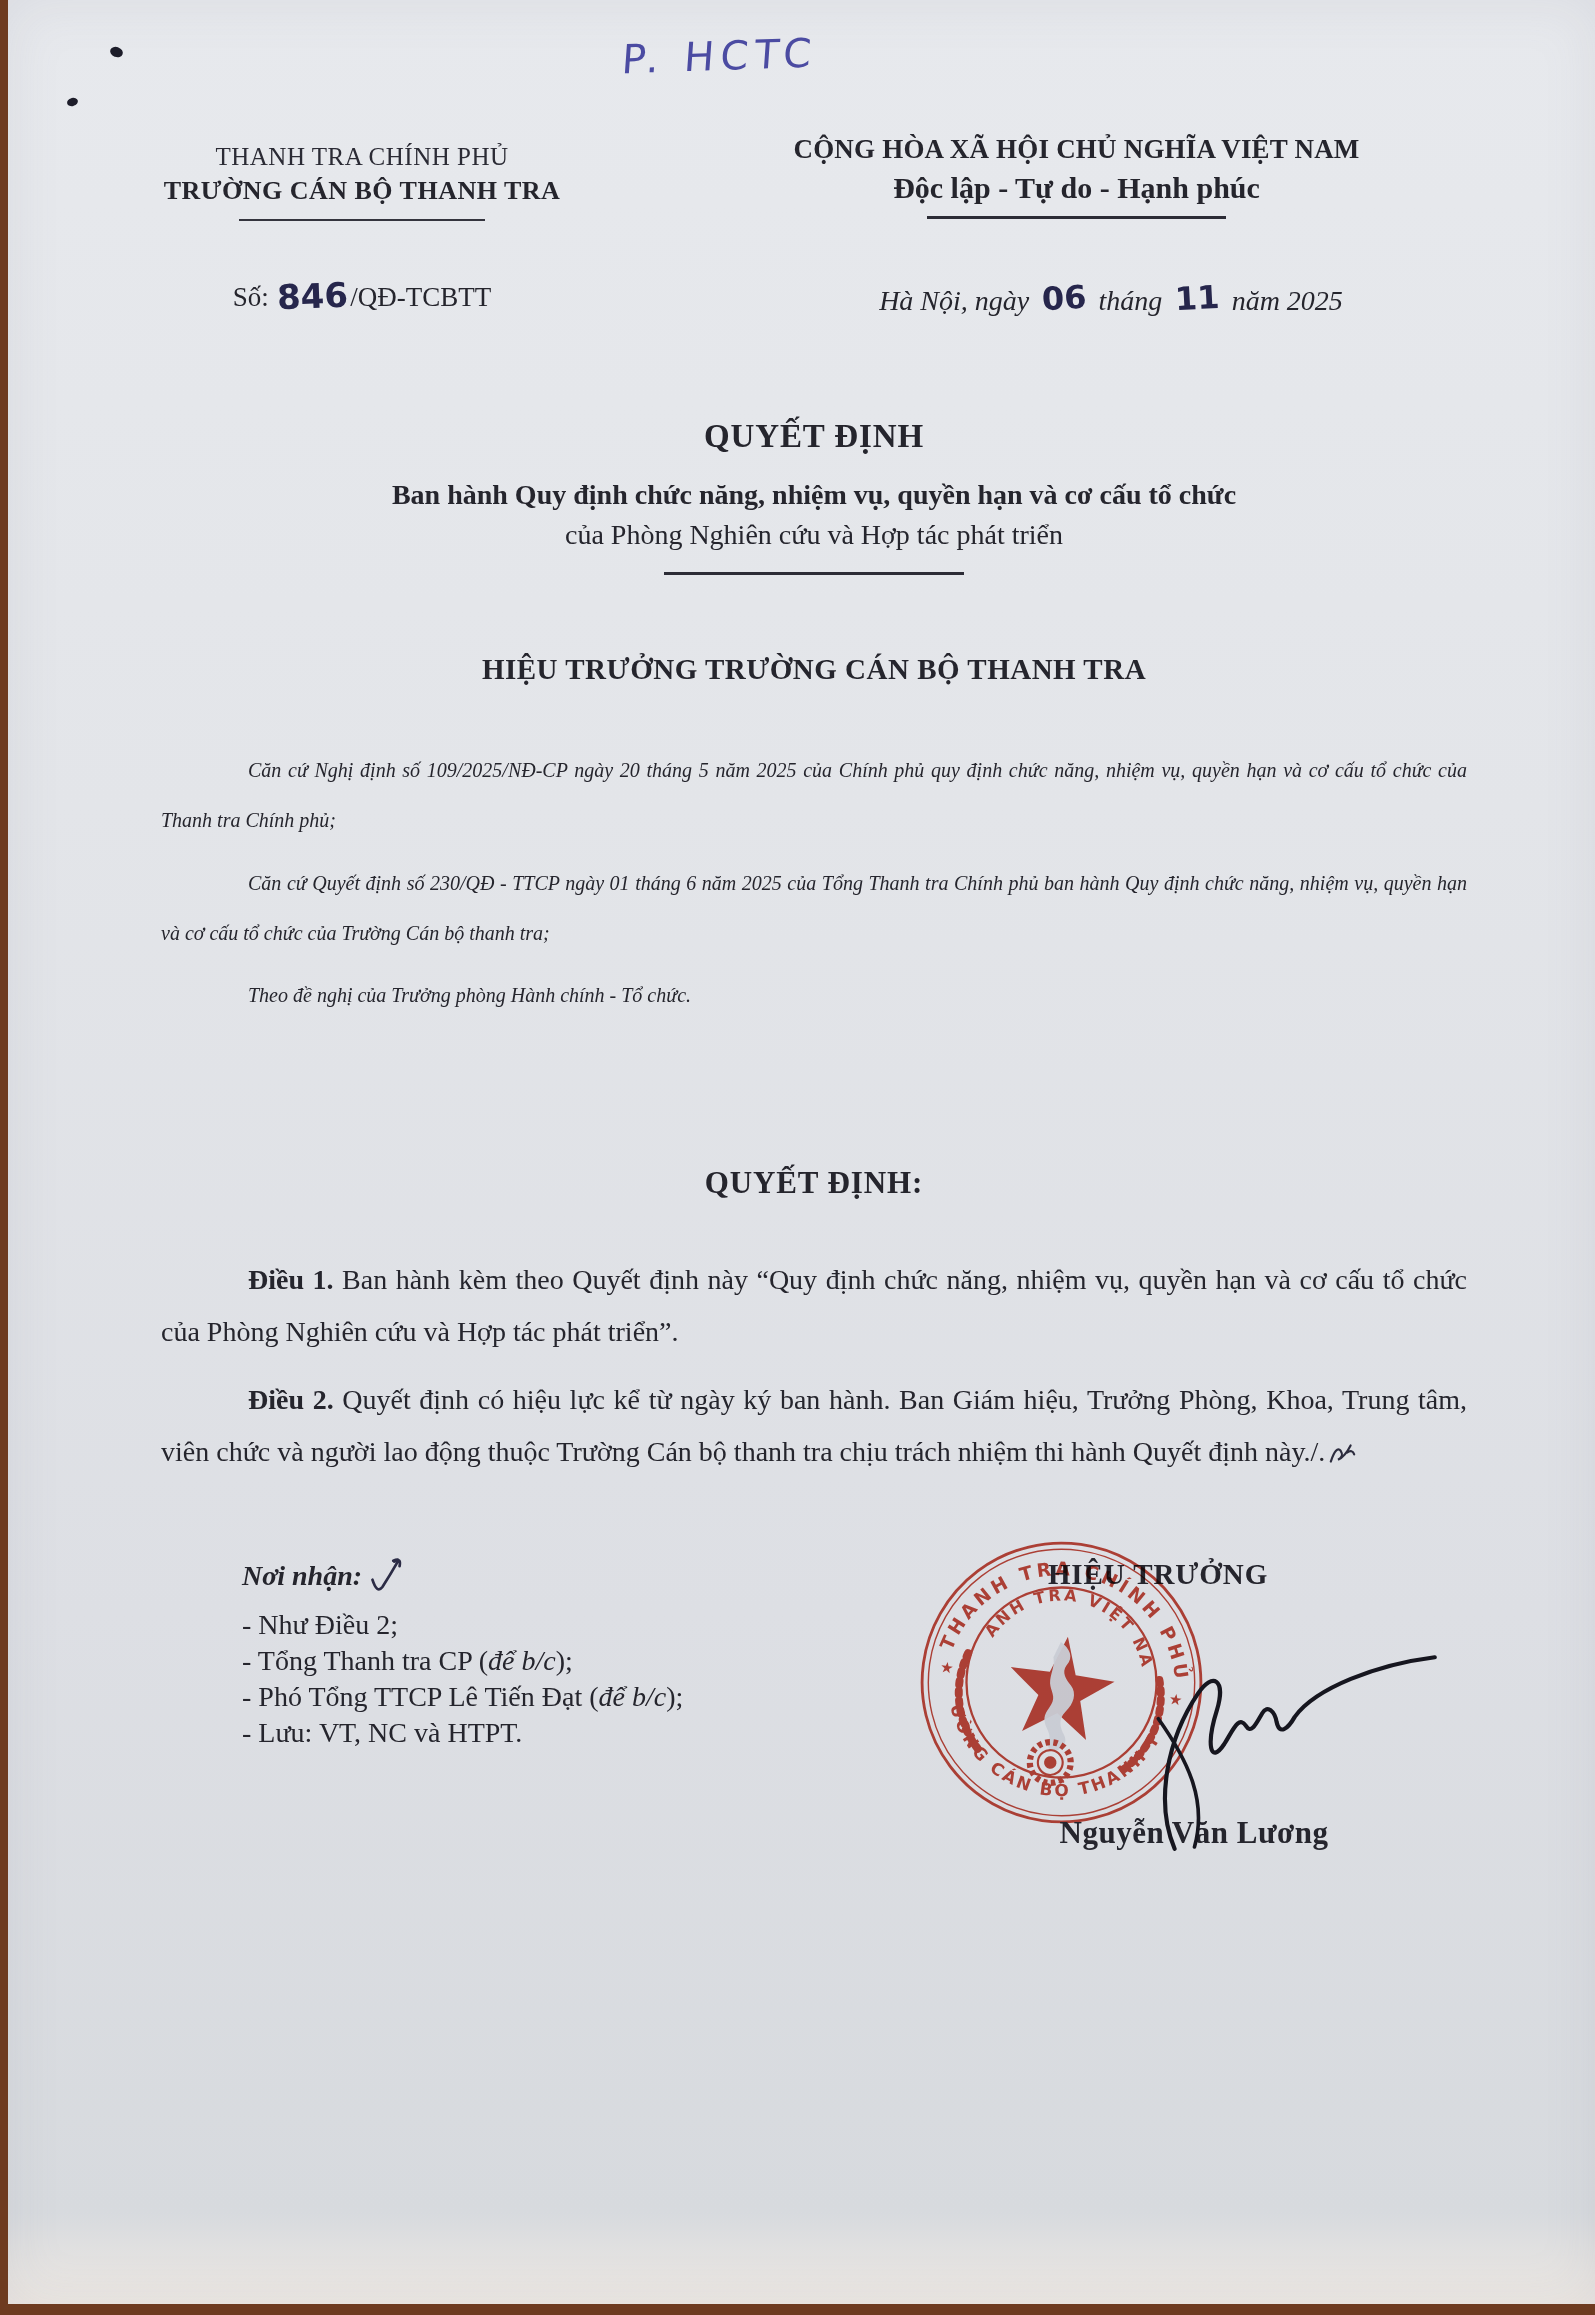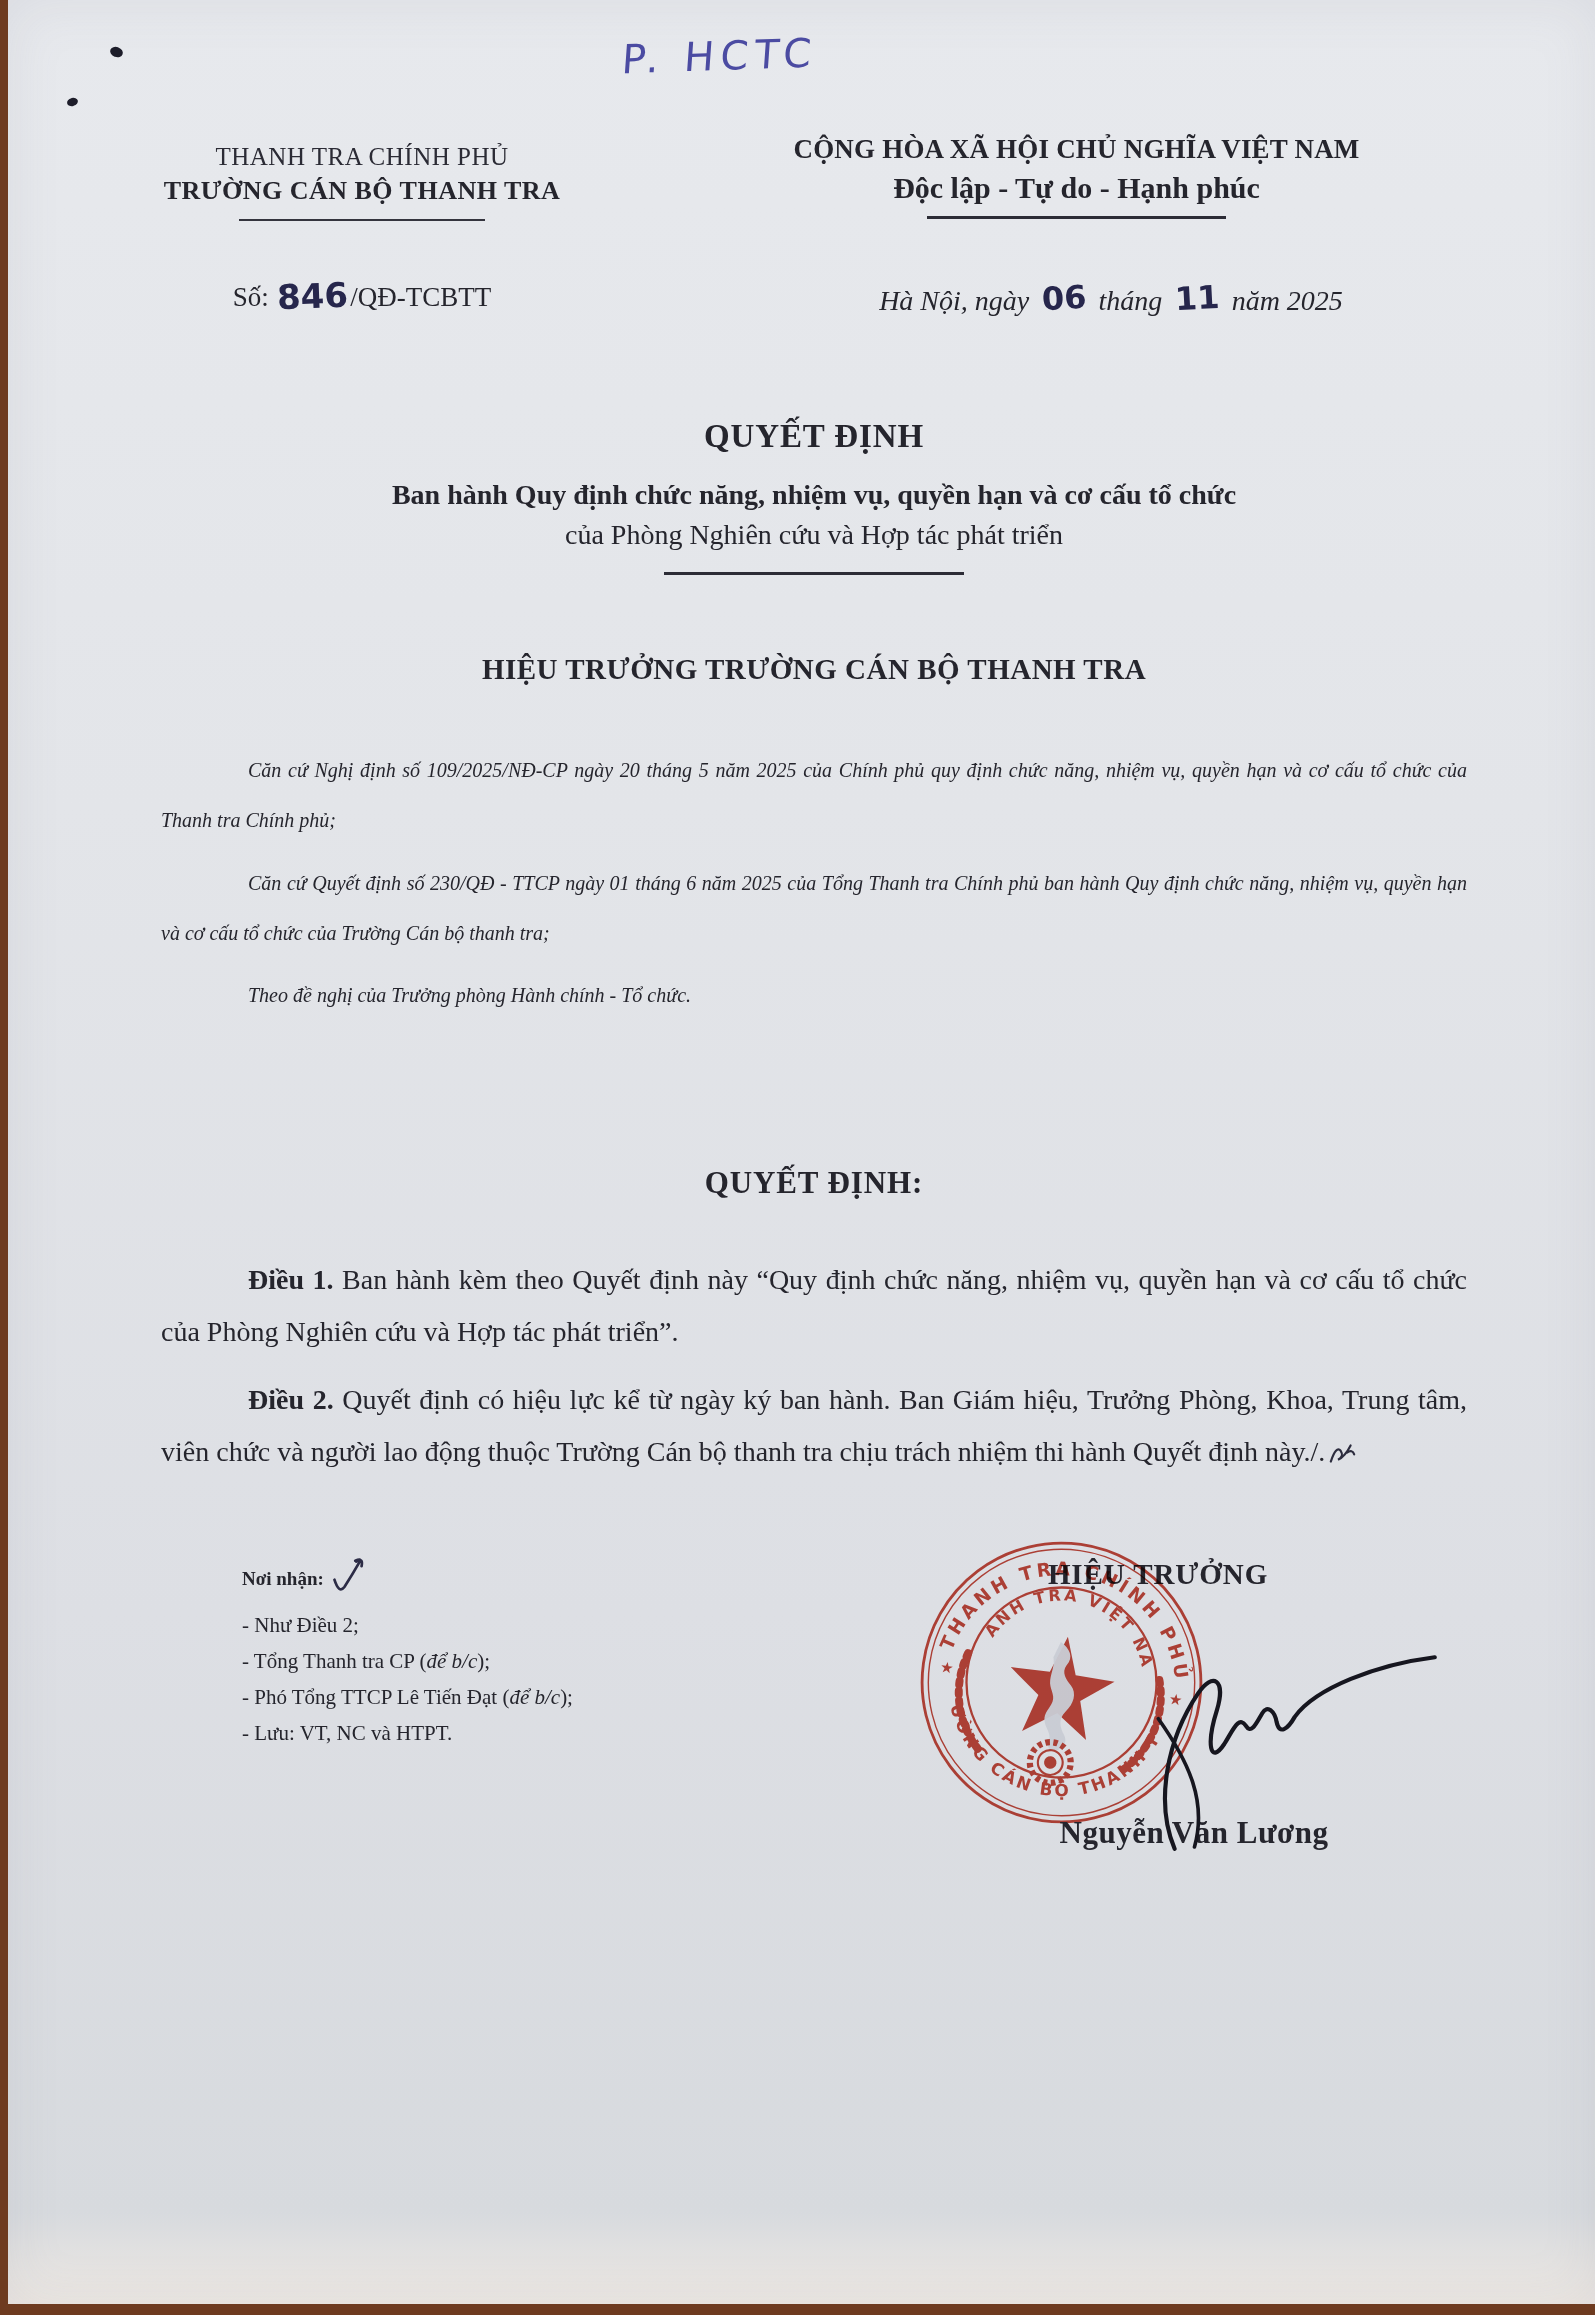--- a/index.html
+++ b/index.html
@@ -43,24 +43,24 @@
   
   .preamble{left:161px;top:745px;width:1306px;}
   .preamble p{margin:0 0 12.7px 0;font-size:20px;font-style:italic;line-height:50px;text-align:justify;text-indent:87px;}
   .decision-heading{left:95px;top:1165px;width:1438px;font-size:31px;font-weight:700;letter-spacing:0.9px;}
   .articles{left:161px;top:1254px;width:1306px;}
   .articles p{margin:0 0 16.3px 0;font-size:28px;line-height:52px;text-align:justify;text-indent:87px;}
   .art-label{font-weight:700;}
   .initials{display:inline-block;width:31px;height:27px;vertical-align:-5.4px;margin-left:1.8px;}
   
   .recipients{left:242px;top:1556px;width:579px;}
-  .rc-label{font-size:19px;font-weight:700;display:inline-block;}
+  .rc-label{font-size:28px;font-weight:700;font-style:italic;display:inline-block;}
   .rc-check{display:inline-block;width:38px;height:42px;vertical-align:-12.7px;margin-left:5.4px;}
   .recipients ul{list-style:none;margin:9px 0 0 0;padding:0;}
-  .recipients li{font-size:21px;line-height:36px;}
+  .recipients li{font-size:28px;line-height:36px;}
   .rc-it{font-style:italic;}
   .sign-title{left:941px;top:1558px;width:434px;font-size:29px;font-weight:700;letter-spacing:0.9px;}
   .seal{left:915px;top:1536px;width:293px;height:293px;mix-blend-mode:multiply;opacity:.93;transform:rotate(8deg);}
   .signature{left:1111px;top:1585px;width:344px;height:271px;z-index:6;}
   .sign-name{left:977px;top:1815px;width:434px;font-size:31px;font-weight:700;letter-spacing:0.5px;}
   .seal-text{font-family:"DejaVu Sans",sans-serif;font-weight:700;}
 </style>
 </head>
 <body>
 

